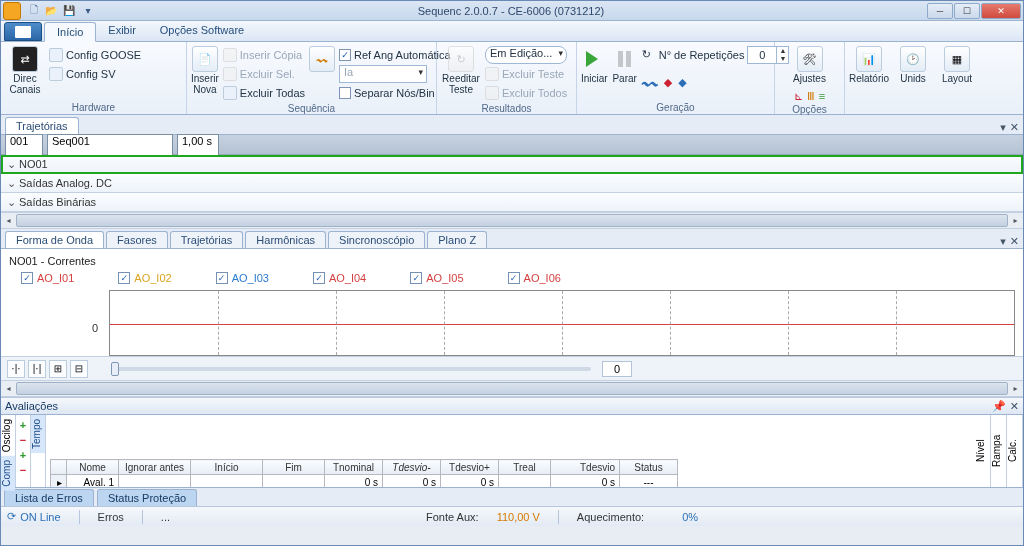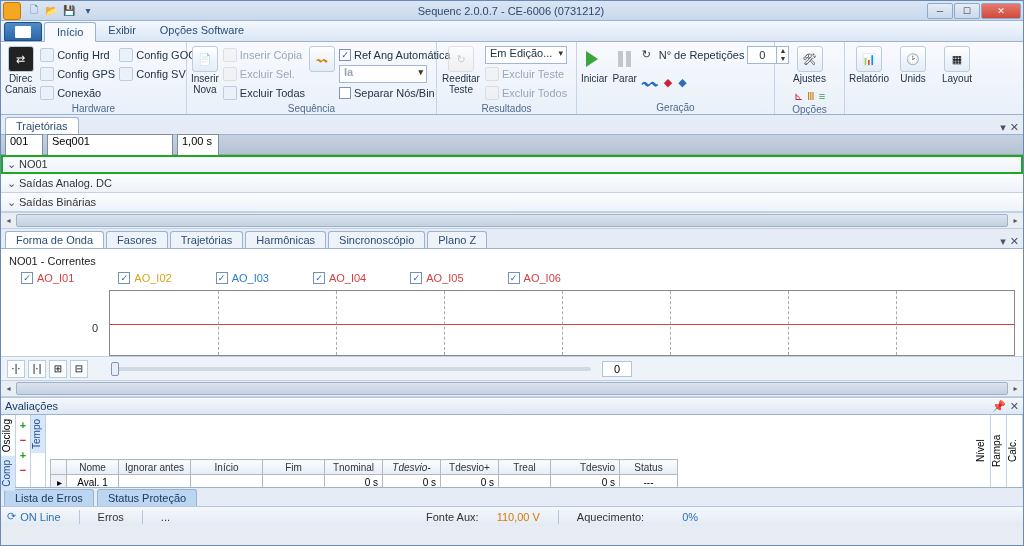--- a/index.html
+++ b/index.html
@@ -79,21 +79,21 @@
 .side-tab { width: 15px; display:flex; flex-direction:column; border-right:1px solid #c3d0e1;}
 .side-tab .lbl { writing-mode: vertical-rl; transform: rotate(180deg); font-size:10px; padding:4px 0; cursor:pointer;}
 .side-tab .hi { background:#d7e7fb; color:#1c4c8c;}
 .sidebtns { width:15px; display:flex; flex-direction:column; align-items:center; gap:3px; padding-top:4px; border-right:1px solid #c3d0e1;}
 .sidebtns span{ font-size:11px; font-weight:bold; cursor:pointer;}
 .plus{color:#2a9a2a;} .minus{color:#c23;}
 table.eval { border-collapse: collapse; margin: 4px; }
 table.eval th, table.eval td { border:1px solid #b5b9bf; padding:1px 4px; font-size:10px; height:15px; background:#fff;}
 table.eval th { background: linear-gradient(#fafcff,#e7edf5); color:#333; font-weight:normal; text-align:center;}
 table.eval td { text-align:right; }
-table.eval td.l { text-align:center; }
+table.eval td.l { text-align:right; }
 .rside-tabs { margin-left:auto; display:flex;}
 .rside-tabs .lbl { width:16px; border-left:1px solid #c3d0e1; writing-mode: vertical-rl; transform: rotate(180deg); font-size:10px; text-align:center; padding:3px 0; cursor:pointer;}
 
 .bottom-tabs { height:19px; background:#e5ecf6; border-top:1px solid #9bb3d0; display:flex; align-items:flex-end;}
 .bottom-tabs .bt { padding:2px 10px; border:1px solid #9bb3d0; border-bottom:none; background:#bcd6f2; margin-left:3px; border-radius:3px 3px 0 0; color:#183a63; cursor:pointer;}
 
 .status { height:20px; background:linear-gradient(#f5f8fc,#e3eaf4); border-top:1px solid #b6c7dd; display:flex; align-items:center; padding:0 6px; gap:18px; color:#333;}
 .status .pill { display:flex; align-items:center; gap:4px;}
 .status .orange{ color:#d67a00; font-weight:500;}
 .status .sep { border-left:1px solid #b6c7dd; height:14px;}
@@ -133,34 +133,20 @@
   <div class="rgroup" style="width:186px;">
     <div class="body">
       <div class="vbtn">
         <div class="ic" style="background:#222;color:#fff;">⇄</div>
         <div class="lb">Direc
 Canais</div>
       </div>
       <div class="col" style="padding-top:2px;">
         <div class="smallrow">
             <div class="si"></div>
-            <span>Config Hrd</span>
-          </div>
-        <div class="smallrow">
-            <div class="si"></div>
-            <span>Config GPS</span>
-          </div>
-        <div class="smallrow">
-            <div class="si"></div>
-            <span>Conexão</span>
-          </div>
-      </div>
-      <div class="col" style="padding-top:2px;">
-        <div class="smallrow">
-            <div class="si"></div>
             <span>Config GOOSE</span>
           </div>
         <div class="smallrow">
             <div class="si"></div>
             <span>Config SV</span>
           </div>
       </div>
     </div>
     <div class="glabel">Hardware</div>
   </div>
@@ -187,40 +173,40 @@
       </div>
       <div class="vbtn">
         <div class="ic" style="color:#d07800;">〰</div>
       </div>
       <div class="col" style="padding-top:2px;">
         <div class="smallrow">
             <span class="cbox">✓</span>
             <span>Ref Ang Automática</span>
           </div>
         <div class="smallrow">
-            <div class="sel disabled" style="width:88px;font-weight:bold;">Ia</div>
+            <div class="sel disabled" style="width:88px;">Ia</div>
           </div>
         <div class="smallrow">
             <span class="cbox"></span>
             <span>Separar Nós/Bin</span>
           </div>
       </div>
     </div>
     <div class="glabel">Sequência</div>
   </div>
 
   <div class="rgroup" style="width:140px;">
     <div class="body">
       <div class="vbtn disabled">
         <div class="ic">↻</div>
         <div class="lb">Reeditar  Teste</div>
       </div>
       <div class="col" style="padding-top:2px;">
         <div class="smallrow">
-            <div class="sel" style="width:82px;">Em Edição...</div>
+            <div class="sel" style="width:82px;border-radius:8px;">Em Edição...</div>
           </div>
         <div class="smallrow disabled">
             <div class="si"></div>
             <span>Excluir Teste</span>
           </div>
         <div class="smallrow disabled">
             <div class="si"></div>
             <span>Excluir Todos</span>
           </div>
       </div>

